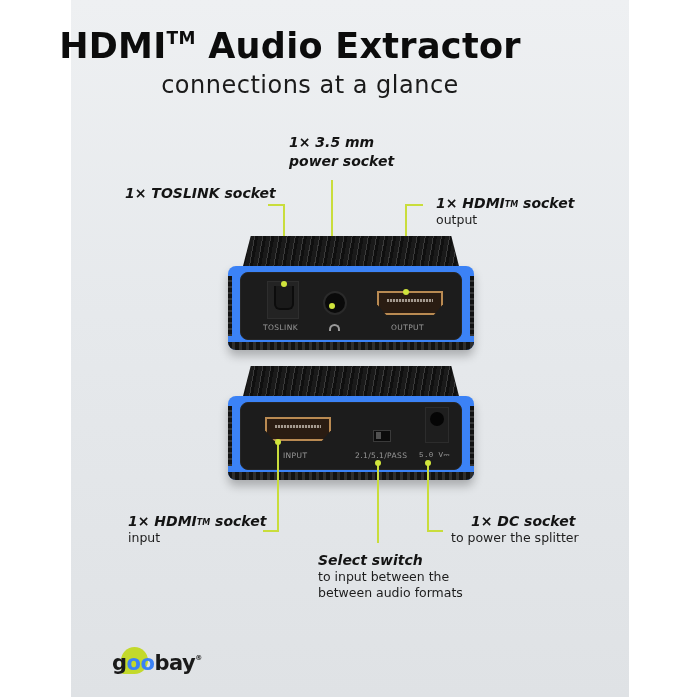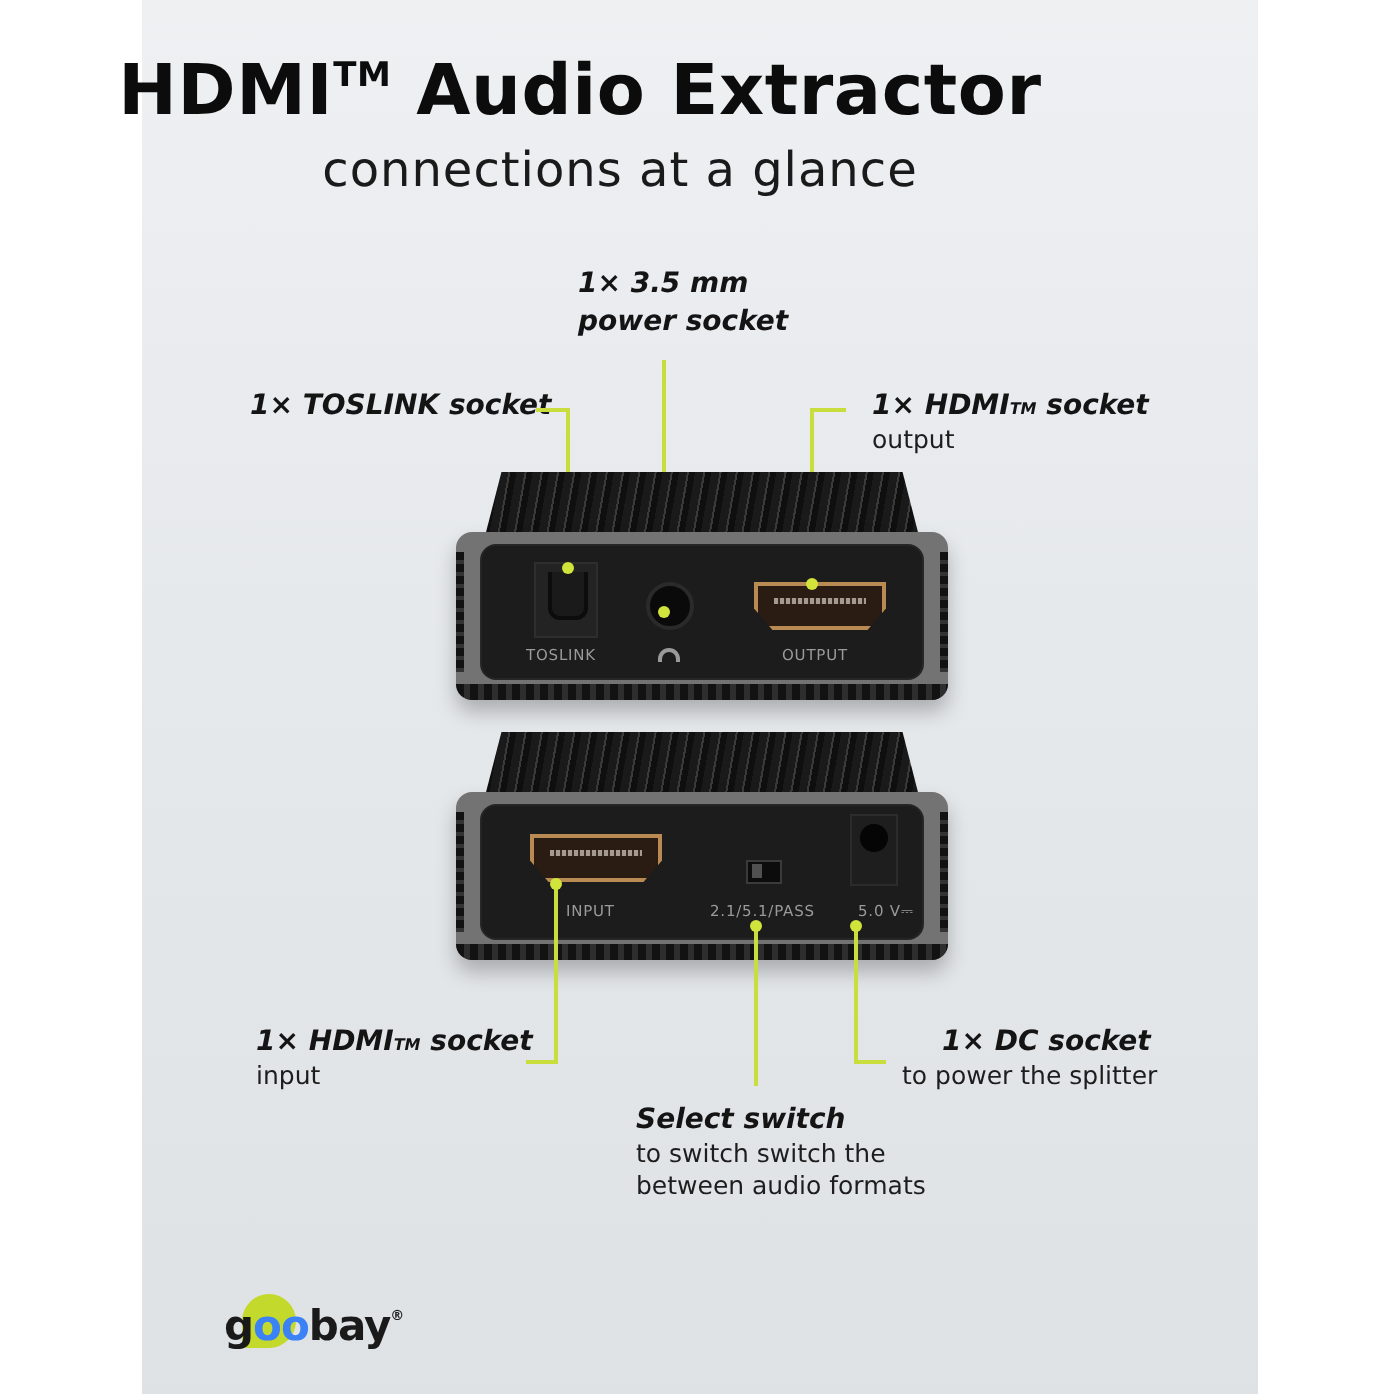--- a/index.html
+++ b/index.html
@@ -16,21 +16,21 @@
   .lbl .tm { font-size:8px; vertical-align:top; position:relative; top:1px; }
   .sub { position:absolute; font-size:12.5px; color:#1d1d1d; line-height:16px; white-space:nowrap; }
   .line { position:absolute; background:#c9dd3c; }
   .dot { position:absolute; width:6px; height:6px; border-radius:50%; background:#d0e43c; margin:-3px 0 0 -3px; z-index:5; }
 
   
   .device { position:absolute; left:228px; width:246px; height:114px; }
   .fins { position:absolute; left:14px; right:14px; top:0; height:34px;
           background:repeating-linear-gradient(100deg,#1a1a1a 0px,#1a1a1a 4px,#3a3a3a 4px,#3a3a3a 5px,#0f0f0f 5px,#0f0f0f 8px);
           clip-path:polygon(4% 0,96% 0,100% 100%,0 100%); }
-  .body { position:absolute; left:0; right:0; top:30px; bottom:0; background:#737373; border-radius:8px;
+  .body { position:absolute; left:0; right:0; top:30px; bottom:0; background:#3b82f6; border-radius:8px;
           box-shadow:0 6px 10px rgba(0,0,0,0.25); }
   .body::after { content:""; position:absolute; left:0; right:0; bottom:0; height:8px;
           background:repeating-linear-gradient(90deg,#121212 0 4px,#2e2e2e 4px 7px); border-radius:0 0 8px 8px; }
   .face { position:absolute; left:12px; right:12px; top:6px; bottom:10px; background:#1c1c1c; border-radius:8px; border:1px solid #262626; }
   .side-l, .side-r { position:absolute; top:10px; bottom:14px; width:4px;
           background:repeating-linear-gradient(180deg,#121212 0 4px,#333 4px 6px); }
   .side-l { left:0; } .side-r { right:0; }
   .tag { position:absolute; font-size:7.5px; color:#9a9a9a; letter-spacing:0.4px; white-space:nowrap; }
   .toslink { position:absolute; width:30px; height:36px; background:#232323; border:1px solid #2e2e2e; }
   .toslink .in { position:absolute; left:6px; top:4px; width:16px; height:22px; border:2px solid #0c0c0c; border-top:none; border-radius:0 0 6px 6px; background:#1a1a1a; }
@@ -53,21 +53,21 @@
 </head>
 <body>
 
 <div class="panel"></div>
 
 <div class="title"><span>HDMI</span><sup>TM</sup><span> Audio Extractor</span></div>
 <div class="subtitle">connections at a glance</div>
 
 <div class="lbl" style="left:289px; top:133px;">1× 3.5 mm</div>
 <div class="lbl" style="left:289px; top:152px;">power socket</div>
-<div class="lbl" style="left:125px; top:194px;">1× TOSLINK socket</div>
+<div class="lbl" style="left:125px; top:184px;">1× TOSLINK socket</div>
 <div class="lbl" style="left:436px; top:194px;"><span>1× HDMI</span><span class="tm">TM</span><span> socket</span></div>
 <div class="sub" style="left:436px; top:212px;">output</div>
 
 <div class="line" style="left:268px; top:204px; width:16px; height:2px;"></div>
 <div class="line" style="left:283px; top:204px; width:2px; height:80px;"></div>
 <div class="line" style="left:331px; top:180px; width:2px; height:126px;"></div>
 <div class="line" style="left:405px; top:204px; width:18px; height:2px;"></div>
 <div class="line" style="left:405px; top:204px; width:2px; height:88px;"></div>
 
 <div class="device" style="top:236px;">
@@ -103,38 +103,38 @@
           <div class="pins"></div>
         </div>
       <div class="tag" style="left:42px; top:48px;">INPUT</div>
       <div class="switch" style="left:132px; top:27px;">
           <div class="knob"></div>
         </div>
       <div class="tag" style="left:114px; top:48px;">2.1/5.1/PASS</div>
       <div class="dc" style="left:184px; top:4px;">
           <div class="hole"></div>
         </div>
-      <div class="tag" style="left:188px; top:48px;"><span>5.0 V</span><span>⎓</span></div>
+      <div class="tag" style="left:178px; top:48px;font-family:Liberation Mono, monospace;"><span>5.0 V</span><span>⎓</span></div>
     </div>
   </div>
 </div>
 <div class="dot" style="left:278px; top:442px;"></div>
 <div class="dot" style="left:378px; top:463px;"></div>
 <div class="dot" style="left:428px; top:463px;"></div>
 
 <div class="line" style="left:277px; top:442px; width:2px; height:90px;"></div>
 <div class="line" style="left:263px; top:530px; width:16px; height:2px;"></div>
 <div class="line" style="left:377px; top:463px; width:2px; height:80px;"></div>
 <div class="line" style="left:427px; top:463px; width:2px; height:69px;"></div>
 <div class="line" style="left:427px; top:530px; width:16px; height:2px;"></div>
 
 <div class="lbl" style="left:128px; top:512px;"><span>1× HDMI</span><span class="tm">TM</span><span> socket</span></div>
 <div class="sub" style="left:128px; top:530px;">input</div>
 <div class="lbl" style="left:471px; top:512px;">1× DC socket</div>
 <div class="sub" style="left:451px; top:530px;">to power the splitter</div>
 <div class="lbl" style="left:318px; top:551px;">Select switch</div>
-<div class="sub" style="left:318px; top:569px;">to switch switch the</div>
+<div class="sub" style="left:318px; top:569px;">to input between the</div>
 <div class="sub" style="left:318px; top:585px;">between audio formats</div>
 
 <div class="logo">
   <div class="blob"></div>
   <span>g</span><span class="oo">oo</span><span>bay</span><span class="reg">®</span>
 </div>
 
 </body></html>

